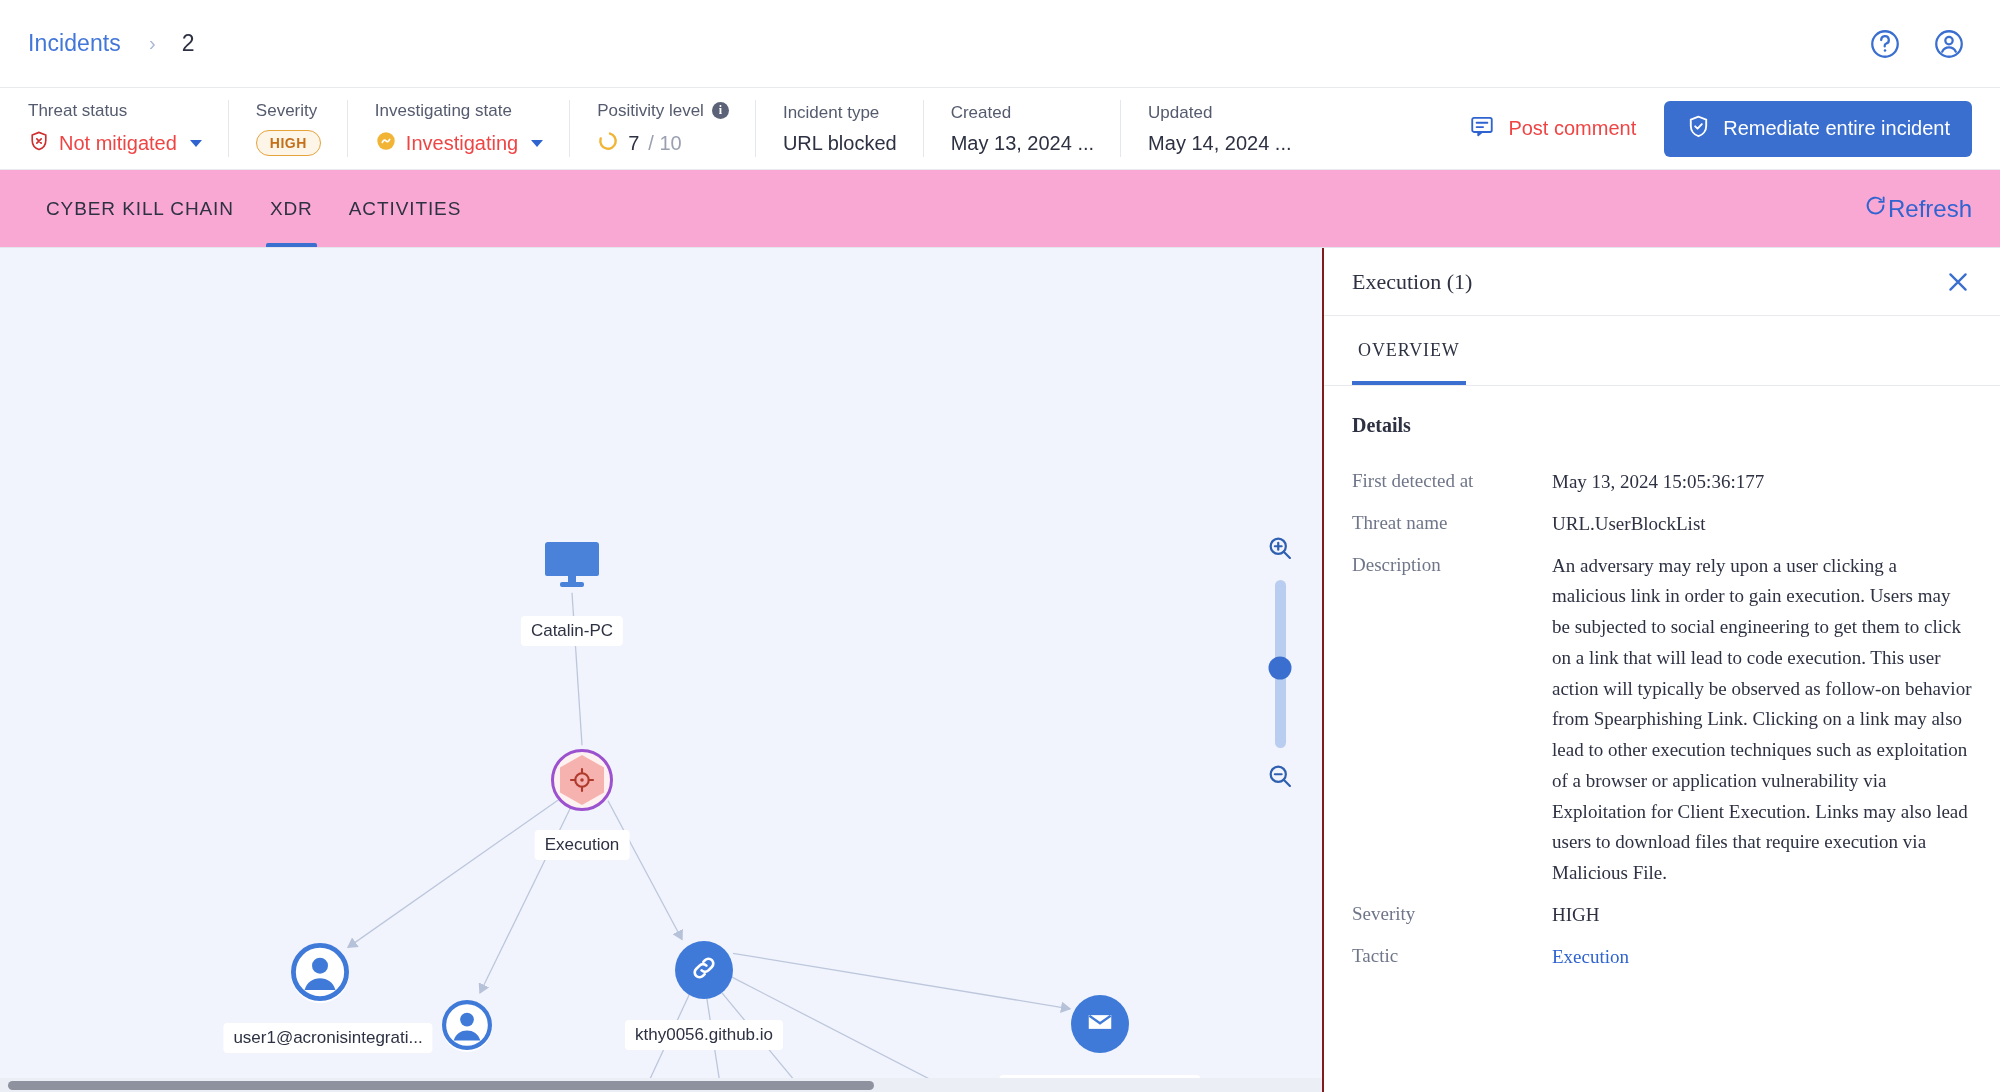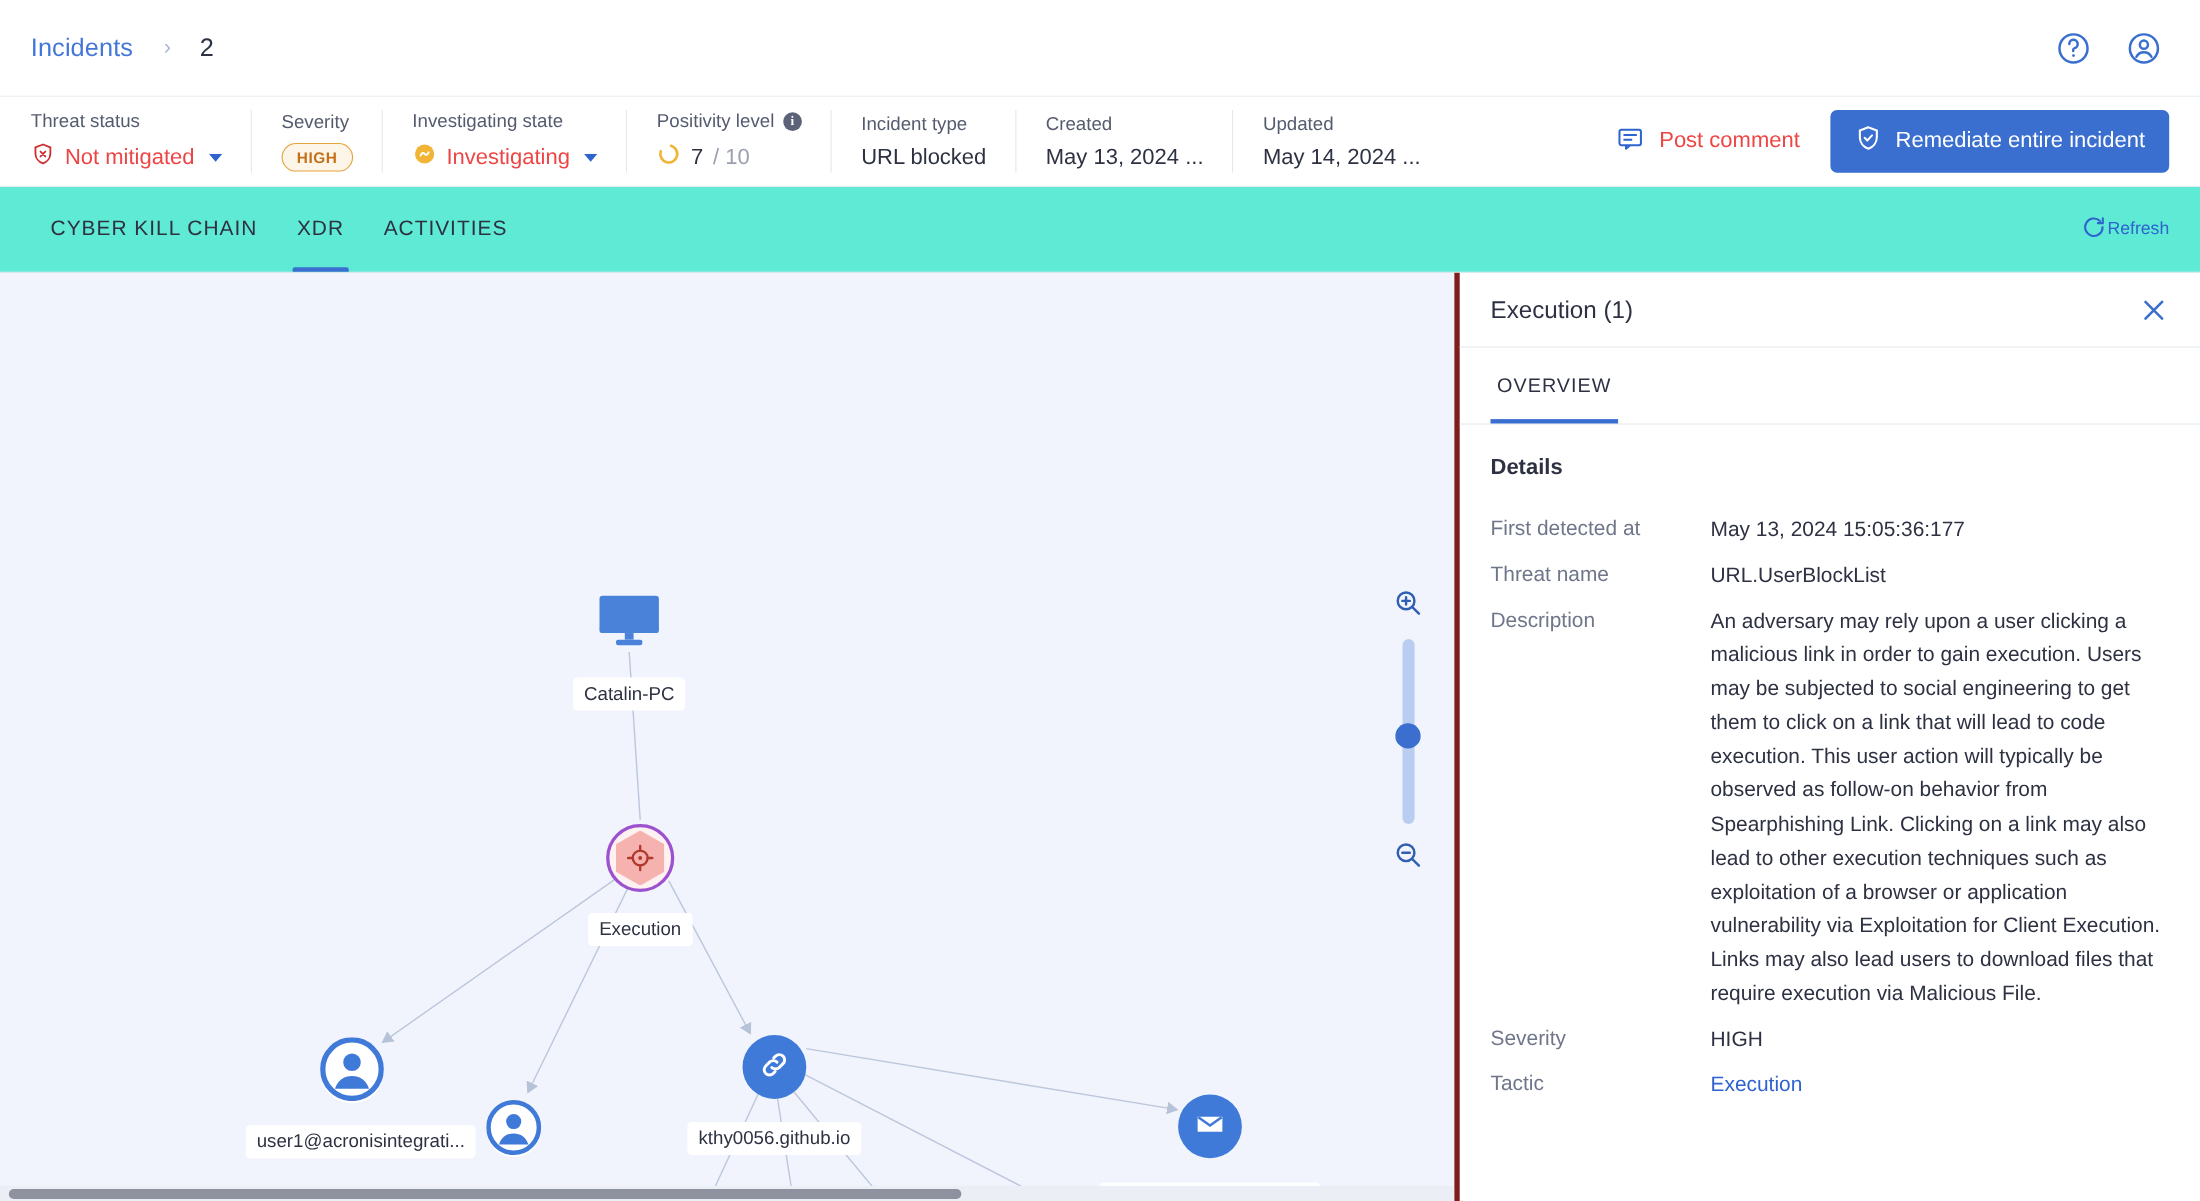--- a/index.html
+++ b/index.html
@@ -90,35 +90,35 @@
     display: flex; align-items: center; gap: 12px;
     background: #3a6fd0; color: #fff; font-size: 20px;
     border-radius: 6px; padding: 13px 22px; cursor: pointer; border: none;
     white-space: nowrap;
   }
 
   
   .tab-bar {
     height: 78px; flex: 0 0 78px;
     display: flex; align-items: stretch;
-    border-bottom: 1px solid #e3e6ec; background: #5eead4; padding-left: 28px;
+    border-bottom: 1px solid #e3e6ec; background: #f9a8d4; padding-left: 28px;
   }
   .tab {
     display: flex; align-items: center; padding: 0 18px;
     font-size: 19px; letter-spacing: .9px; color: #2d3142;
     cursor: pointer; position: relative; white-space: nowrap;
   }
   .tab.active::after {
     content: ""; position: absolute; left: 14px; right: 14px; bottom: 0;
     height: 4px; background: #3a6fd0; border-radius: 2px 2px 0 0;
   }
   .tab-spacer { flex: 1; }
   .refresh {
     display: flex; align-items: center; padding-right: 28px;
-    color: #2f63cf; font-size: 16px; cursor: pointer;
+    color: #2f63cf; font-size: 24px; cursor: pointer;
   }
 
   
   .body-area { flex: 1; display: flex; min-height: 0; position: relative; }
 
   
   .graph {
     position: relative; flex: 1; background: #f2f4fd; overflow: hidden; padding-left: 40px;
   }
   .graph-svg { position: absolute; inset: 0; width: 100%; height: 100%; }
@@ -166,22 +166,23 @@
     background: #eceef6;
   }
   .hscroll-thumb {
     position: absolute; left: 8px; top: 3px; width: 866px; height: 9px;
     border-radius: 5px; background: #8d929e; cursor: grab;
   }
 
   
   .panel {
     width: 678px; flex: 0 0 678px; background: #fff;
-    border-left: 5px solid #7f1d1d; display: flex; flex-direction: column;
+    border-left: 2px solid #7f1d1d; display: flex; flex-direction: column;
     min-height: 0;
+    font-family: Liberation Serif, serif;
   }
   .panel-head {
     height: 68px; flex: 0 0 68px; display: flex; align-items: center;
     padding: 0 28px; border-bottom: 1px solid #e8eaee;
   }
   .panel-title { font-size: 22px; color: #2d3142; flex: 1; }
   .panel-close { cursor: pointer; display: flex; }
   .panel-tabs {
     height: 70px; flex: 0 0 70px; display: flex; align-items: stretch;
     padding-left: 28px; border-bottom: 1px solid #e8eaee;

